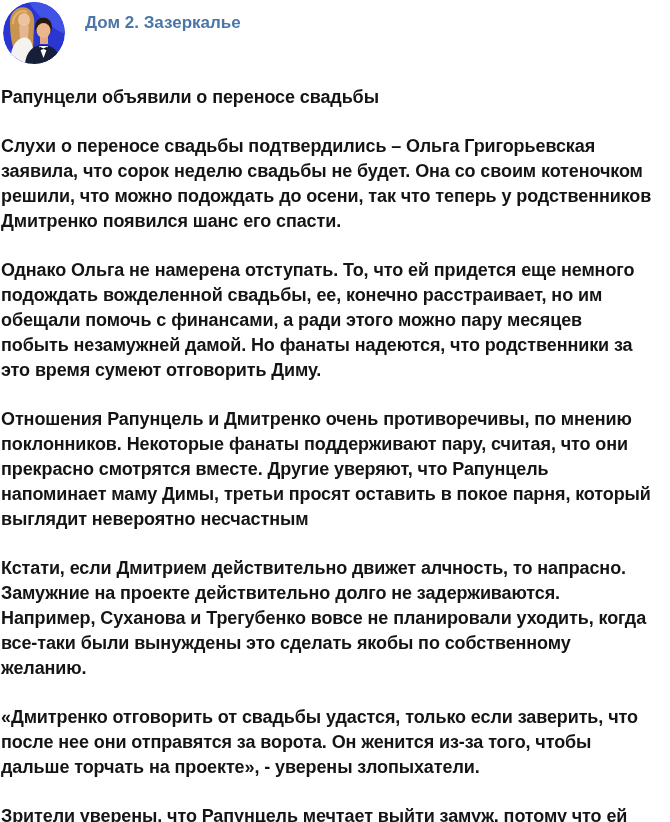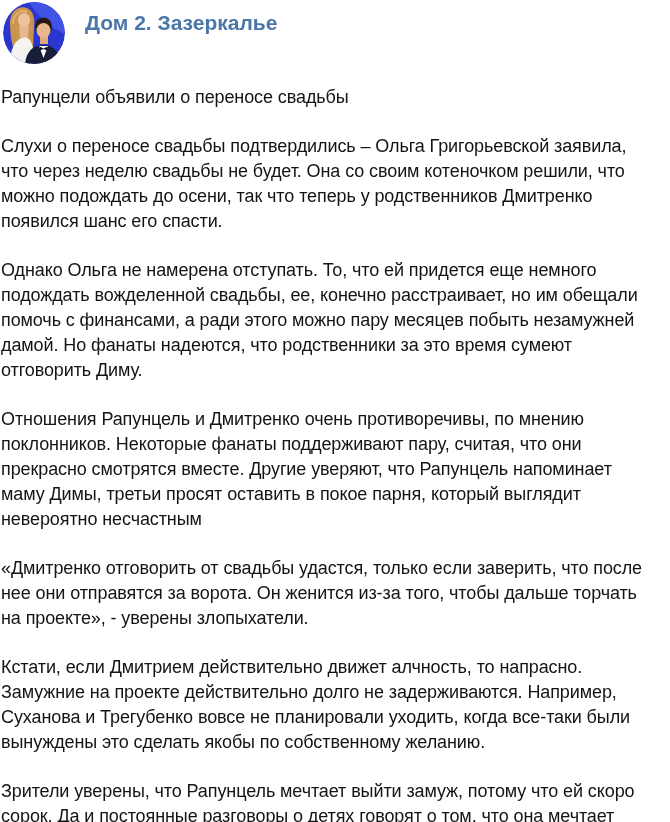--- a/index.html
+++ b/index.html
@@ -30,40 +30,41 @@
     border-radius: 50%;
     overflow: hidden;
     display: block;
     cursor: pointer;
   }
   .avatar-link svg { display: block; }
   .community-name {
     position: absolute;
     left: 85px;
     top: 12px;
-    font-size: 21px;
+    font-size: 17px;
     line-height: 22px;
     font-weight: 700;
     color: var(--accent);
     text-decoration: none;
     cursor: pointer;
     text-align: center;
   }
   .post-body {
     position: absolute;
     left: 1px;
     top: 85px;
     width: 668px;
     color: var(--text);
     font-size: 18px;
     line-height: 25px;
     letter-spacing: -0.1px;
   }
   .post-body p {
     margin: 0 16px 24px 0;
+    font-weight: bold;
   }
 </style>
 </head>
 <body>
 
 <div class="post-header">
   <a class="avatar-link">
     <svg viewBox="0 0 62 62" width="62" height="62" xmlns="http://www.w3.org/2000/svg" aria-hidden="true">
       <defs>
           <clipPath id="avc">
@@ -88,19 +89,19 @@
         <path d="M36 44 L45 44 L40.5 56 Z" fill="#ffffff"></path>
         <path d="M36.5 44.5 L40.5 46.5 L44.5 44.5 L44.5 48.5 L40.5 47 L36.5 48.5 Z" fill="#0d1120"></path>
       </g>
     </svg>
   </a>
   <a class="community-name">Дом 2. Зазеркалье</a>
 </div>
 
 <article class="post-body">
   <p>Рапунцели объявили о переносе свадьбы</p>
-  <p>Слухи о переносе свадьбы подтвердились – Ольга Григорьевской заявила, что через неделю свадьбы не будет. Она со своим котеночком решили, что можно подождать до осени, так что теперь у родственников Дмитренко появился шанс его спасти.</p>
+  <p>Слухи о переносе свадьбы подтвердились – Ольга Григорьевская заявила, что сорок неделю свадьбы не будет. Она со своим котеночком решили, что можно подождать до осени, так что теперь у родственников Дмитренко появился шанс его спасти.</p>
   <p>Однако Ольга не намерена отступать. То, что ей придется еще немного подождать вожделенной свадьбы, ее, конечно расстраивает, но им обещали помочь с финансами, а ради этого можно пару месяцев побыть незамужней дамой. Но фанаты надеются, что родственники за это время сумеют отговорить Диму.</p>
   <p>Отношения Рапунцель и Дмитренко очень противоречивы, по мнению поклонников. Некоторые фанаты поддерживают пару, считая, что они прекрасно смотрятся вместе. Другие уверяют, что Рапунцель напоминает маму Димы, третьи просят оставить в покое парня, который выглядит невероятно несчастным</p>
+  <p>Кстати, если Дмитрием действительно движет алчность, то напрасно. Замужние на проекте действительно долго не задерживаются. Например, Суханова и Трегубенко вовсе не планировали уходить, когда все-таки были вынуждены это сделать якобы по собственному желанию.</p>
   <p>«Дмитренко отговорить от свадьбы удастся, только если заверить, что после нее они отправятся за ворота. Он женится из-за того, чтобы дальше торчать на проекте», - уверены злопыхатели.</p>
-  <p>Кстати, если Дмитрием действительно движет алчность, то напрасно. Замужние на проекте действительно долго не задерживаются. Например, Суханова и Трегубенко вовсе не планировали уходить, когда все-таки были вынуждены это сделать якобы по собственному желанию.</p>
   <p>Зрители уверены, что Рапунцель мечтает выйти замуж, потому что ей скоро сорок. Да и постоянные разговоры о детях говорят о том, что она мечтает стать матерью как можно быстрее. Вот только будет ли из Григорьевской хорошая мама, если из нее даже хорошая жена вряд ли получится?</p>
 </article>
 
 </body></html>

